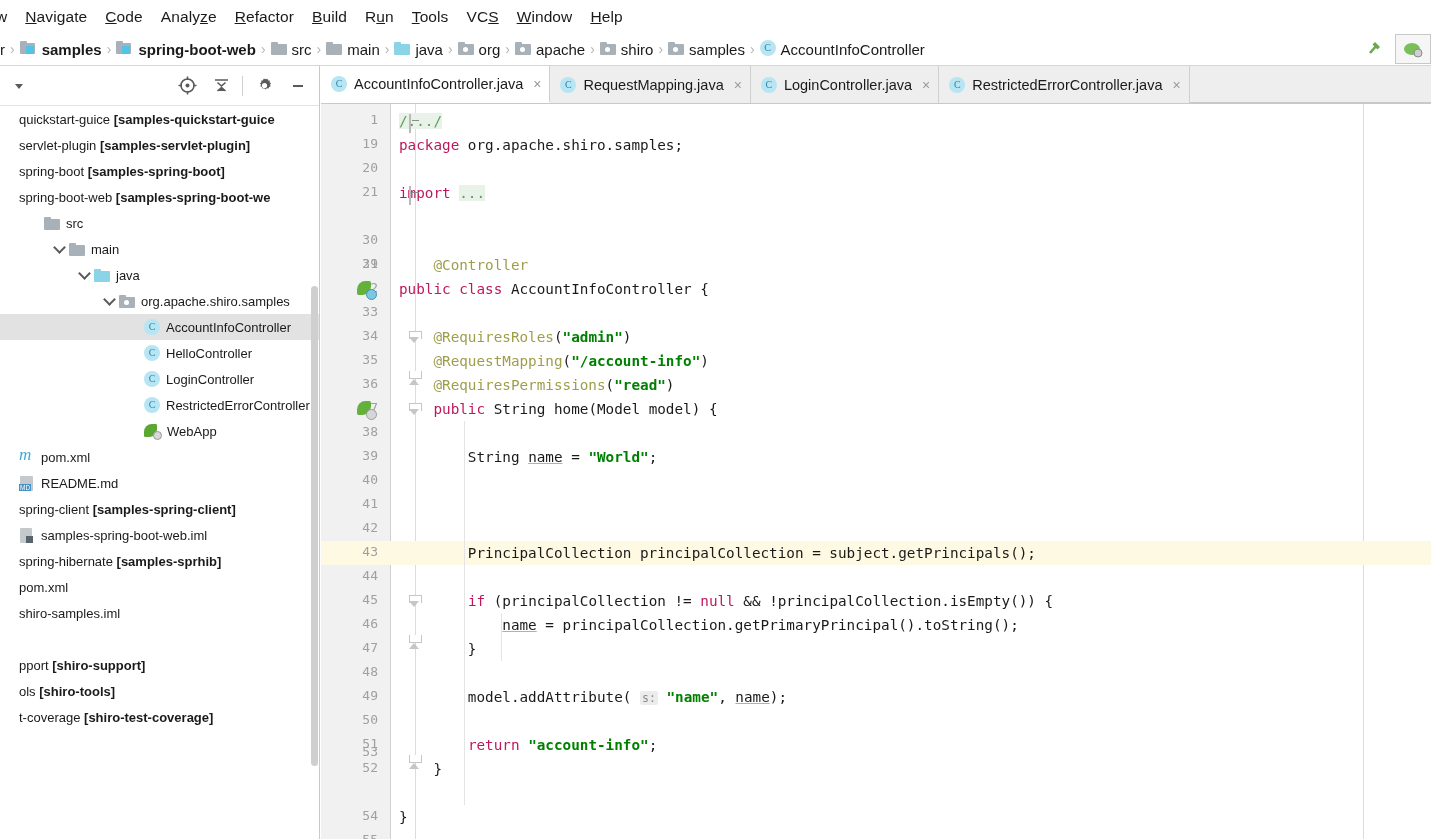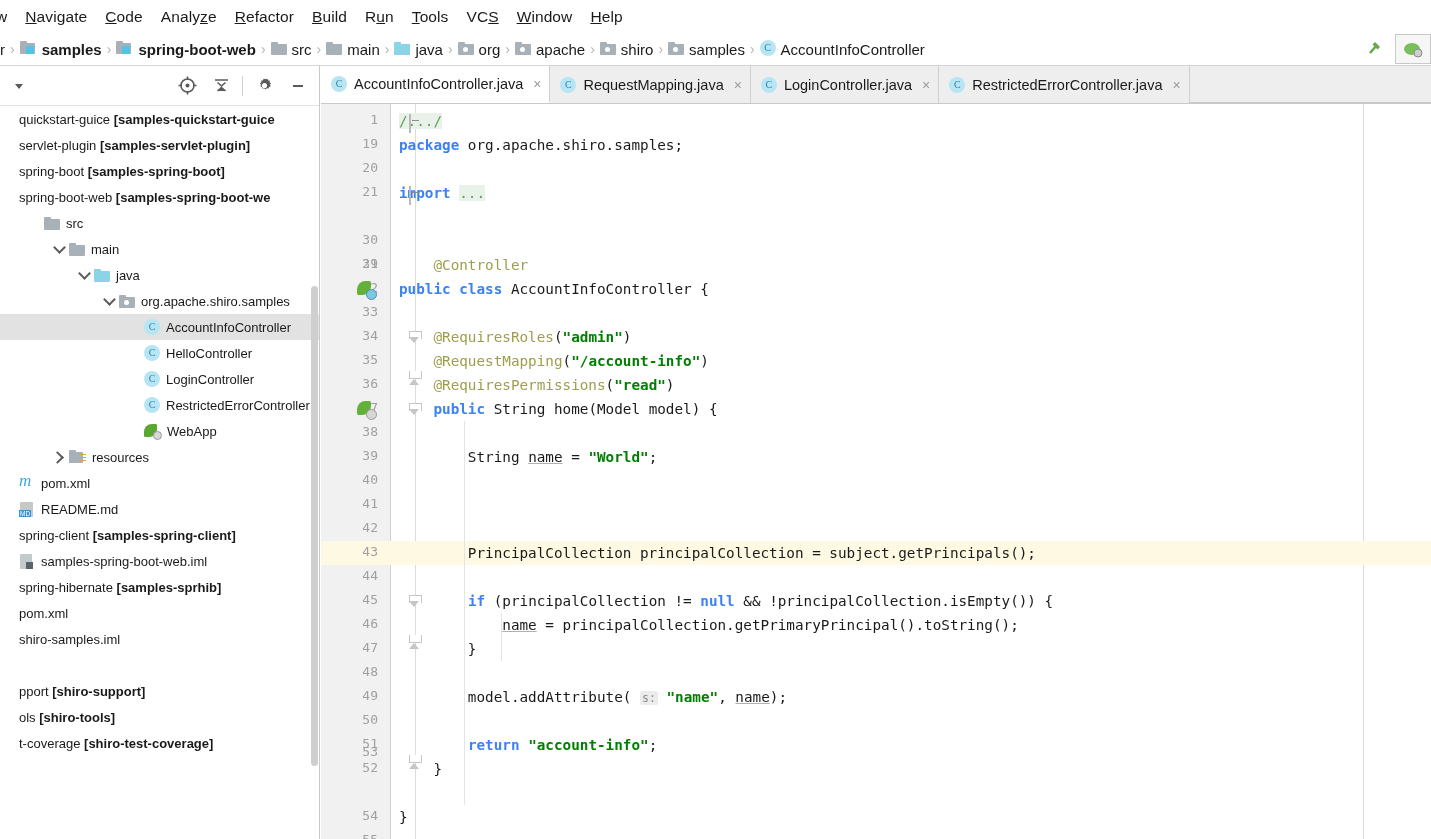--- a/index.html
+++ b/index.html
@@ -151,21 +151,21 @@
     position:absolute; left:0; width:1110px; height:24px; display:flex; align-items:center;
     font-family:"DejaVu Sans Mono", monospace; font-size:14.3px;
   }
   .line.hl { background:#fdf9e2; }
   .lnum {
     position:absolute; left:0; width:57px; text-align:right;
     font-family:"DejaVu Sans Mono", monospace; font-size:13px; color:#a0a0a0;
   }
   .ltext { position:absolute; left:78px; white-space:pre; color:#1a1a1a; }
 
-  .kw   { color:#3b82f6; font-weight:bold; }
+  .kw   { color:#be185d; font-weight:normal; }
   .ann  { color:#9e9e4a; }
   .str  { color:#008000; font-weight:bold; }
   .fold-txt { color:#5d9e5d; background:#e8f2e8; }
   .ital { font-style:italic; }
   .undl { text-decoration:underline; text-decoration-color:#b0b0b0; }
   .hint { color:#8c8c8c; font-size:11.5px; background:#ececec; padding:0 2px; border-radius:2px; }
 
   
   .gmark { position:absolute; left:36px; width:18px; height:18px; }
   .gspring .leaf { position:absolute; left:0; top:1px; width:14px; height:14px; background:#63b03a; border-radius:60% 12% 60% 12%; }
@@ -412,32 +412,20 @@
           <span class="tw"></span>
           <span style="margin:0 6px 0 1px;display:flex;align-items:center;">
             <span class="ico-spring">
               <span class="leaf"></span>
               <span class="badge"></span>
             </span>
           </span>
           <span class="tlabel">WebApp</span>
         </div>
         <div class="trow">
-          <span style="width:50px;flex:0 0 auto;"></span>
-          <span class="tw">
-            <span class="chev right"></span>
-          </span>
-          <span style="margin:0 6px 0 1px;display:flex;align-items:center;">
-            <span class="ico-res">
-              <span class="lines"></span>
-            </span>
-          </span>
-          <span class="tlabel">resources</span>
-        </div>
-        <div class="trow">
           <span style="width:0px;flex:0 0 auto;"></span>
           <span class="tw"></span>
           <span style="margin:0 6px 0 1px;display:flex;align-items:center;">
             <span class="ico-maven"></span>
           </span>
           <span class="tlabel">pom.xml</span>
         </div>
         <div class="trow">
           <span style="width:0px;flex:0 0 auto;"></span>
           <span class="tw"></span>

